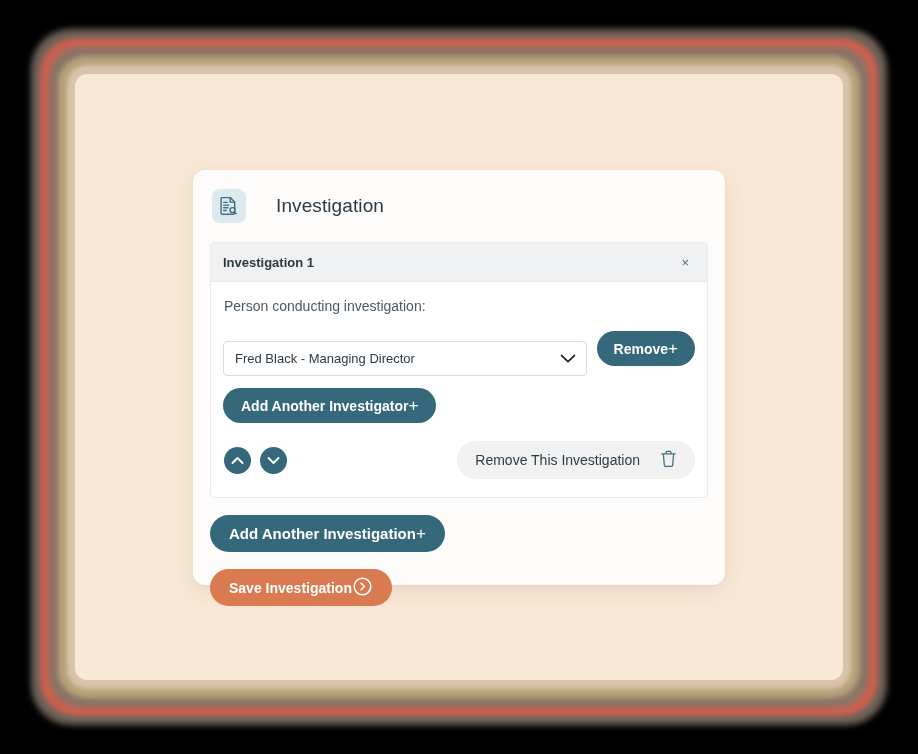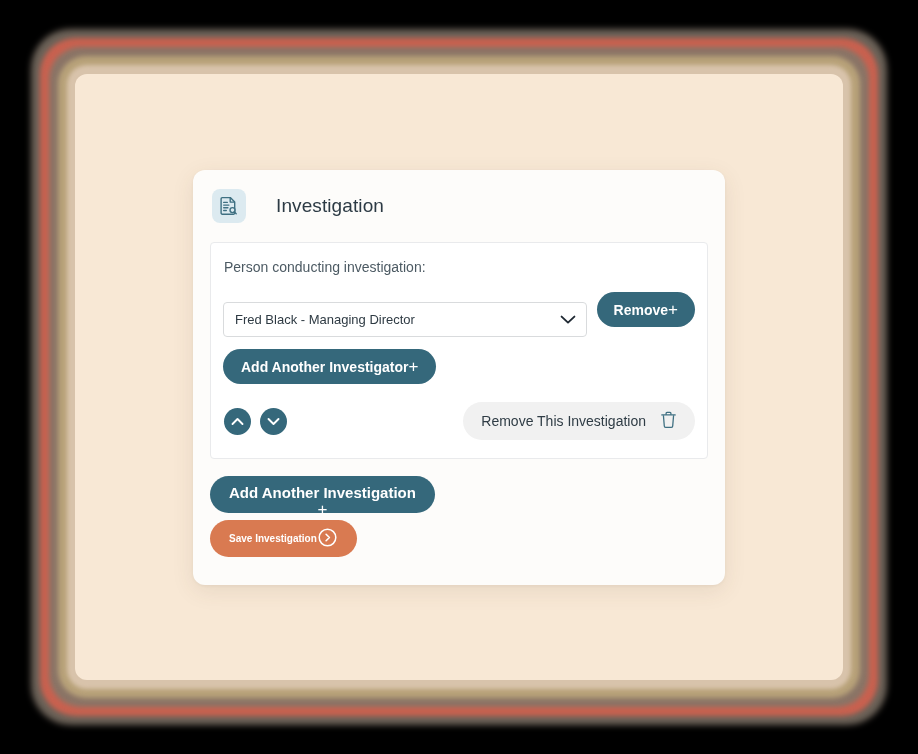--- a/index.html
+++ b/index.html
@@ -214,35 +214,34 @@
     font-size: 14px;
   }
   .btn-add-investigator {
     margin-top: 12px;
     height: 35px;
     padding: 0 18px;
     font-size: 14px;
   }
   .btn-add-investigation {
     height: 37px;
-    padding: 8px 19px;
+    padding: 15px 19px;
     font-size: 15px;
-    flex-direction: column;
   }
   .btn-save {
-    margin-top: 7px;
+    margin-top: 17px;
     height: 37px;
     padding: 0 19px;
-    font-size: 10px;
+    font-size: 14px;
   }
   .btn-remove-inv {
     height: 38px;
     padding: 0 18px;
     font-size: 14px;
-    gap: 14px;
+    gap: 20px;
   }
 
   .plus {
     font-size: 17px;
     font-weight: normal;
     line-height: 1;
     display: inline-block;
   }
 
   .move-row {
@@ -299,20 +298,24 @@
           <path d="M4.7 6.4h3.6M4.7 9.1h5.2M4.7 11.8h4.2M4.7 14.5h2.6" stroke="#3f7082" stroke-width="1.4" stroke-linecap="round"></path>
           <circle cx="13.5" cy="14.1" r="2.5" stroke="#3f7082" stroke-width="1.4" fill="#dceaf0"></circle>
           <path d="M15.4 16l1.8 1.8" stroke="#3f7082" stroke-width="1.4" stroke-linecap="round"></path>
         </svg>
       </span>
       <span class="card-title">Investigation</span>
     </div>
 
     <div class="sub-panel">
 
+      <div class="tab-bar">
+        <span class="tab-label">Investigation 1</span>
+        <span class="tab-close">×</span>
+      </div>
 
       <div class="panel-body">
 
         <div class="field-label">Person conducting investigation:</div>
 
         <div class="row-select">
 
           <div class="select-box">
             <span class="select-value">Fred Black - Managing Director</span>
             <span class="select-chev">

